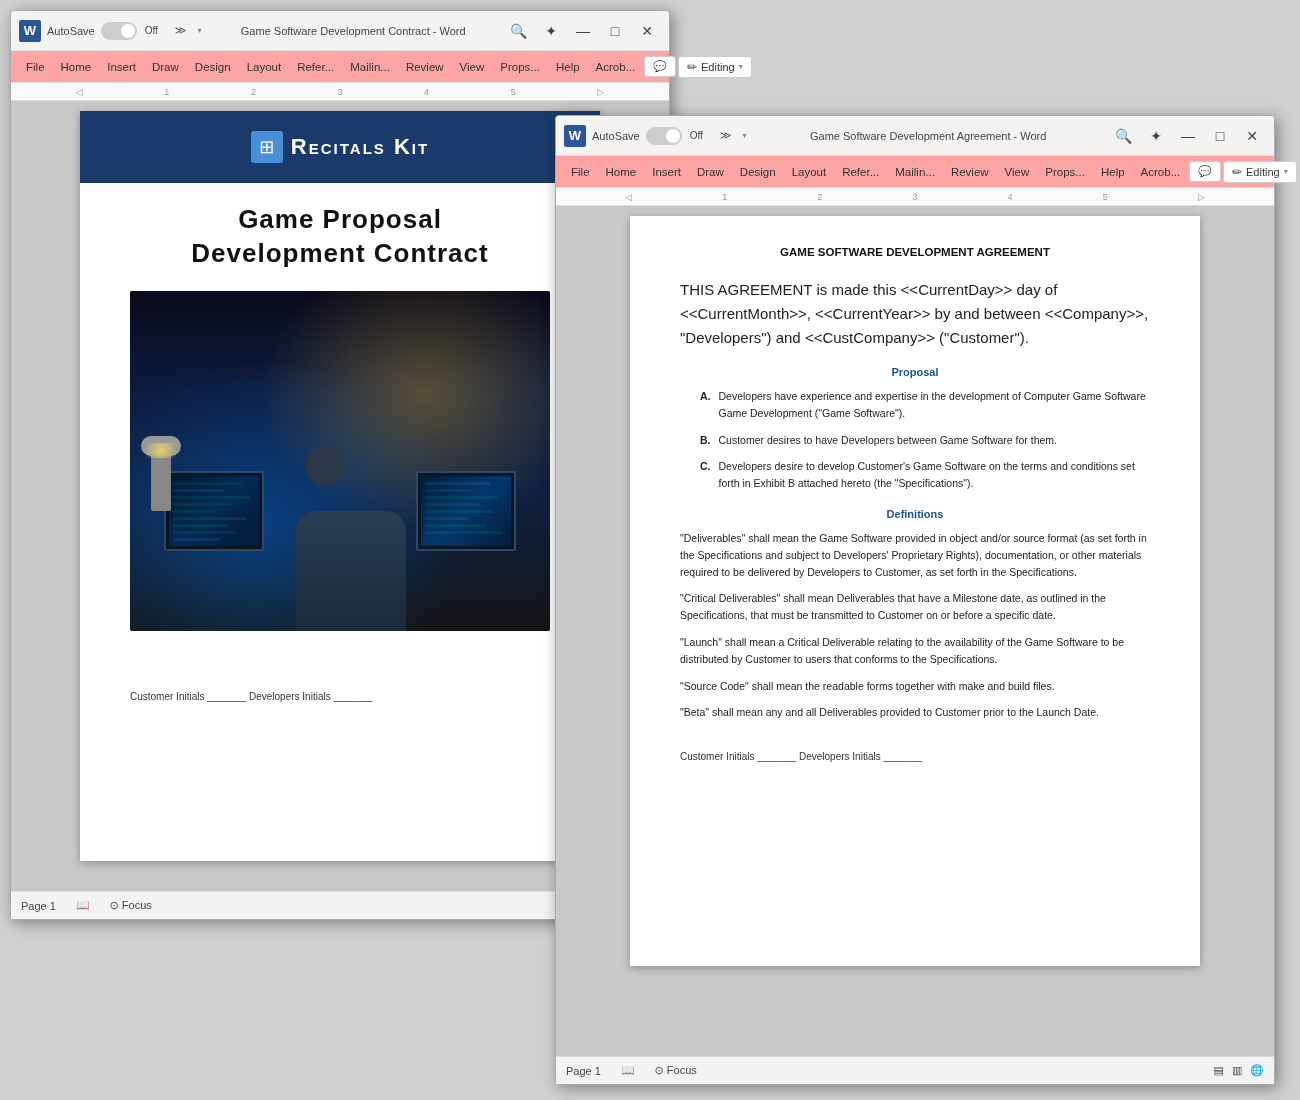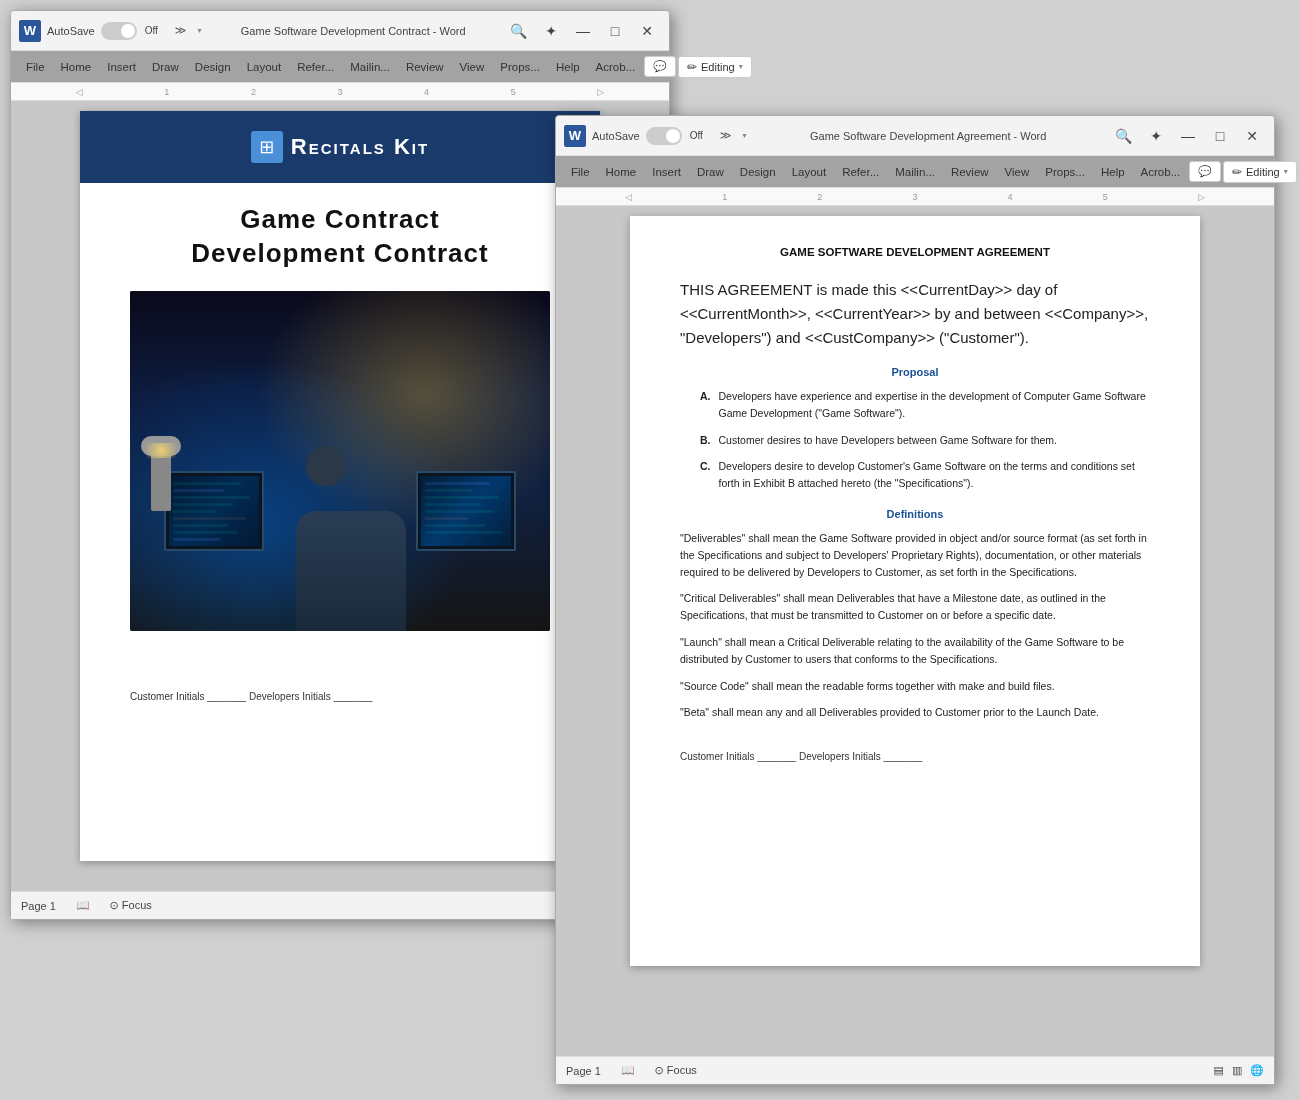--- a/index.html
+++ b/index.html
@@ -119,21 +119,21 @@
       font-size: 14px;
       color: #444;
       border-radius: 3px;
     }
 
     
     .menu-bar {
       display: flex;
       align-items: center;
       height: 32px;
-      background: #a3a3a3;
+      background: #fca5a5;
       border-bottom: 1px solid #ddd;
       padding: 0 8px;
       gap: 2px;
       flex-shrink: 0;
     }
     .menu-item {
       padding: 3px 7px;
       font-size: 11.5px;
       color: #333;
       cursor: pointer;
@@ -529,21 +529,21 @@
 
       <div class="cover-header">
         <div class="pk-logo">
           <div class="pk-logo-icon">⊞</div>
           <span class="pk-logo-text">Recitals Kit</span>
         </div>
       </div>
 
       <div class="cover-title">
         <h1>
-          <span>Game Contract</span><br>
+          <span>Game Proposal</span><br>
           <span>Development Contract</span>
         </h1>
       </div>
 
       <div class="cover-image-placeholder">
         <div class="cover-image-inner"></div>
 
         <div class="monitor-left">
           <div class="code-lines">
             <div class="code-line" style="width:80%"></div>

